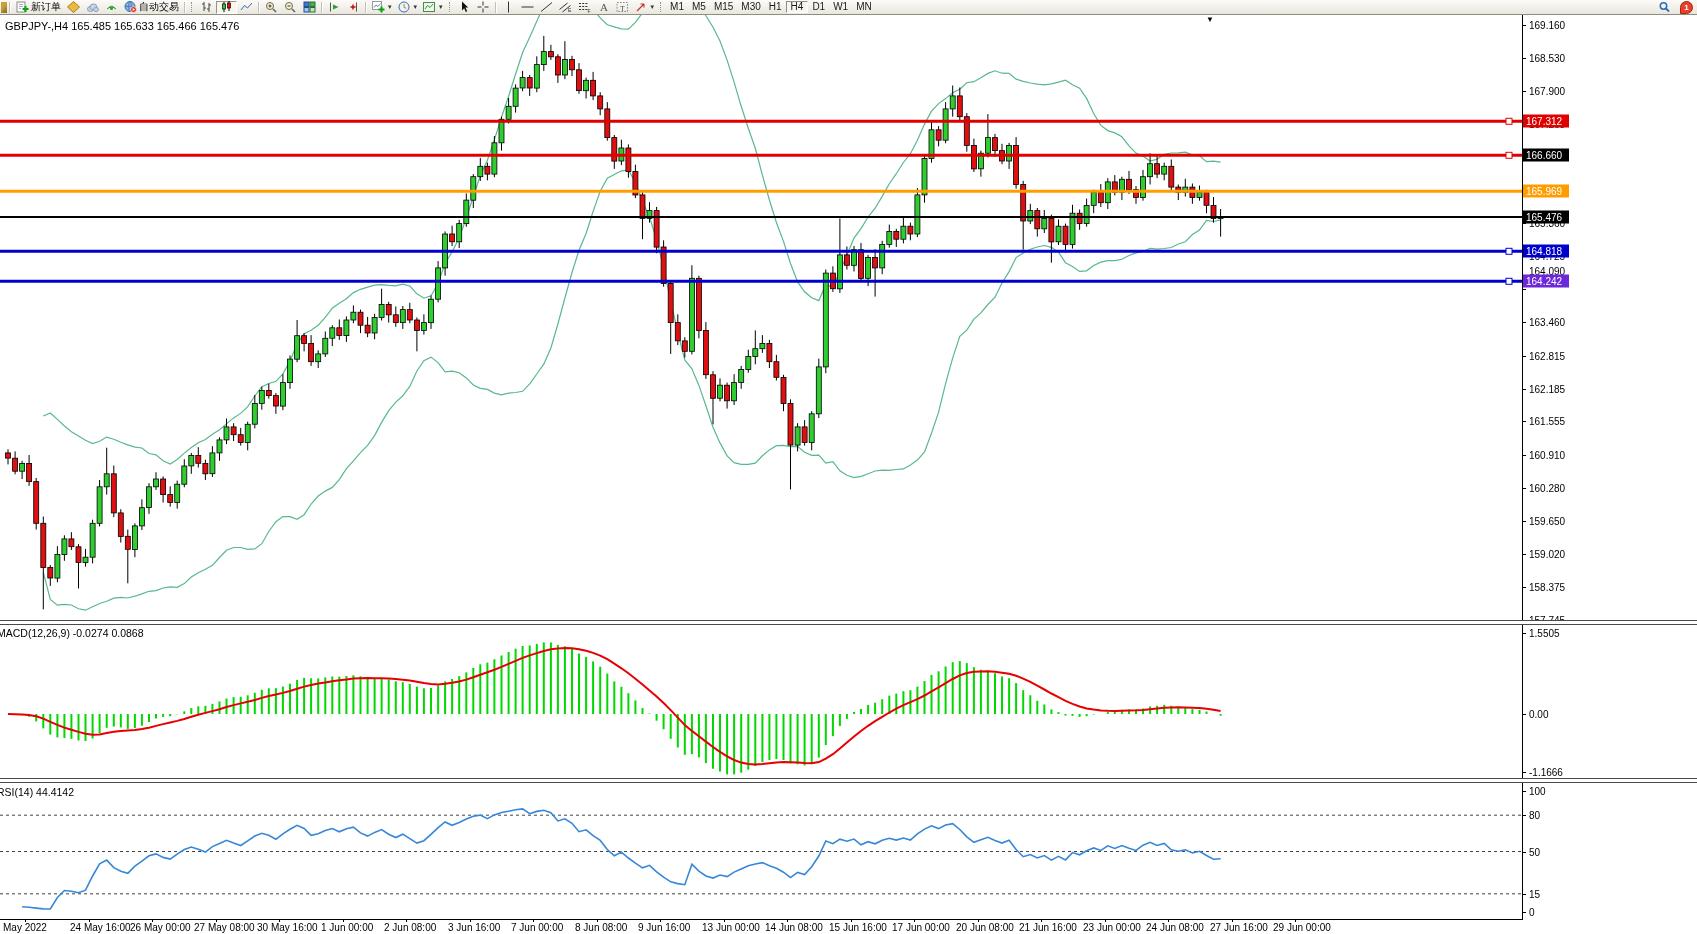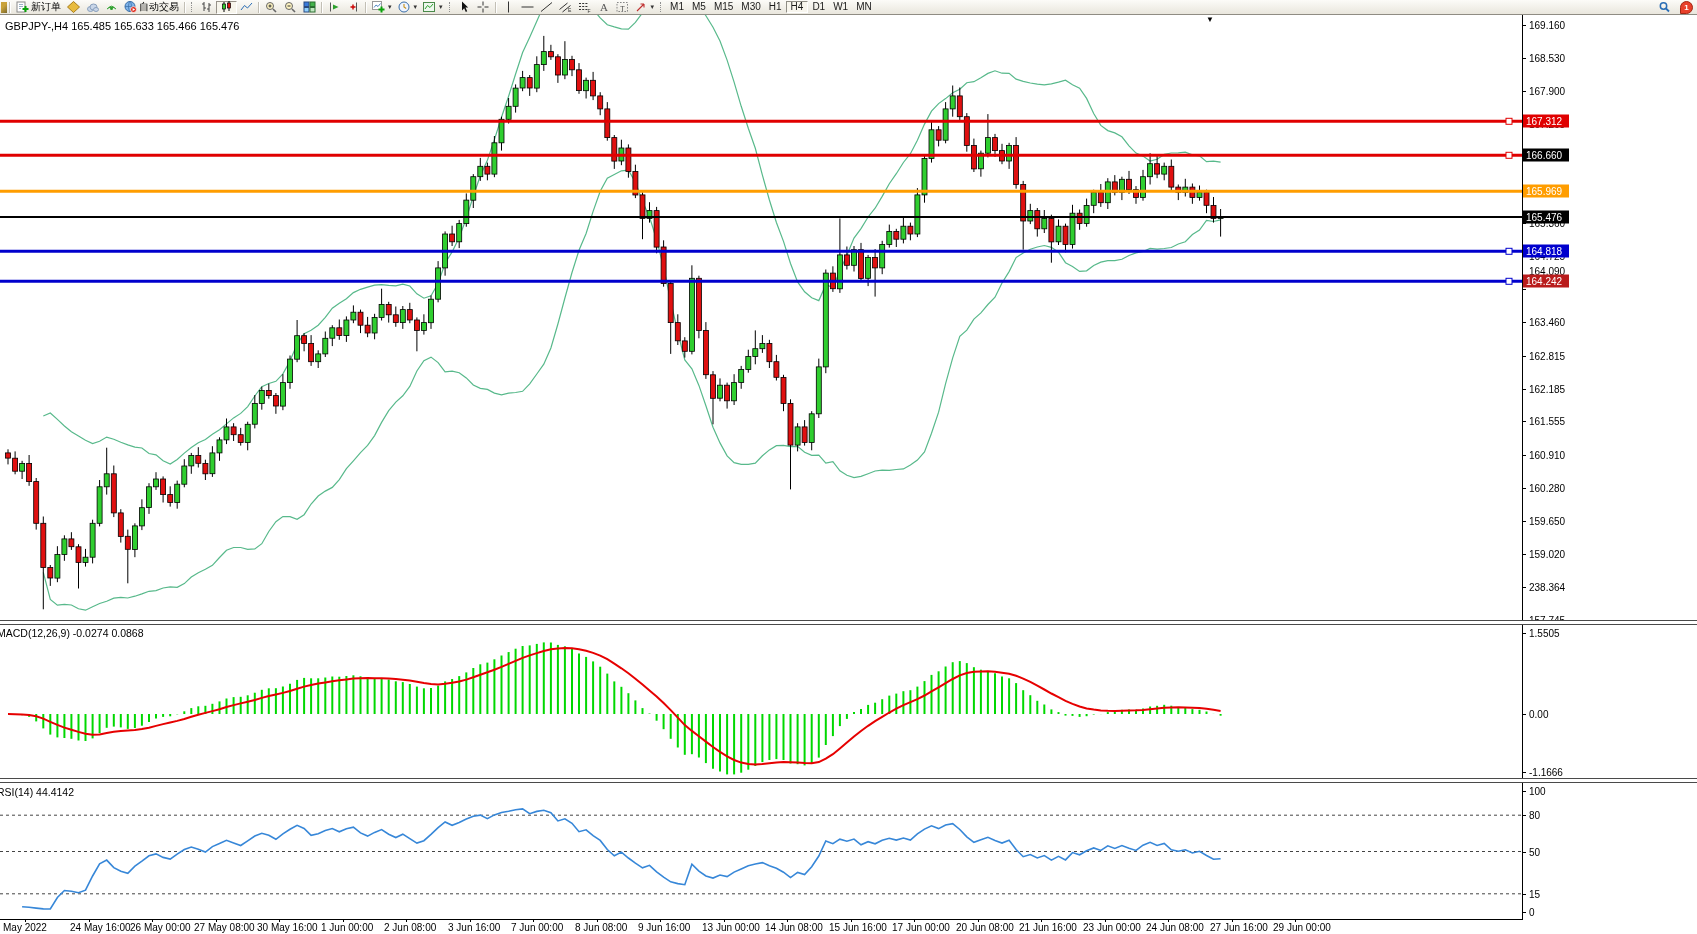--- a/index.html
+++ b/index.html
@@ -887,29 +887,29 @@
     <div class="alabel" style="top:421px">161.555</div>
     <div class="tick" style="top:455px"></div>
     <div class="alabel" style="top:455px">160.910</div>
     <div class="tick" style="top:488px"></div>
     <div class="alabel" style="top:488px">160.280</div>
     <div class="tick" style="top:521px"></div>
     <div class="alabel" style="top:521px">159.650</div>
     <div class="tick" style="top:554px"></div>
     <div class="alabel" style="top:554px">159.020</div>
     <div class="tick" style="top:587px"></div>
-    <div class="alabel" style="top:587px">238.364</div>
+    <div class="alabel" style="top:587px">158.375</div>
     <div class="tick" style="top:620px"></div>
     <div class="alabel" style="top:620px">157.745</div>
     <div class="pbox" style="top:121px;background:#e00000">167.312</div>
     <div class="pbox" style="top:155px;background:#000000">166.660</div>
     <div class="pbox" style="top:191px;background:#ff9d00">165.969</div>
     <div class="pbox" style="top:217px;background:#000000">165.476</div>
     <div class="pbox" style="top:251px;background:#0000cd">164.818</div>
-    <div class="pbox" style="top:281px;background:#b91c1c">164.242</div>
+    <div class="pbox" style="top:281px;background:#6d28d9">164.242</div>
     <div class="alabel" style="top:633px">1.5505</div>
     <div class="tick" style="top:633px"></div>
     <div class="alabel" style="top:714px">0.00</div>
     <div class="tick" style="top:714px"></div>
     <div class="alabel" style="top:772px">-1.1666</div>
     <div class="tick" style="top:772px"></div>
     <div class="alabel" style="top:791px">100</div>
     <div class="tick" style="top:791px"></div>
     <div class="alabel" style="top:815px">80</div>
     <div class="tick" style="top:815px"></div>

